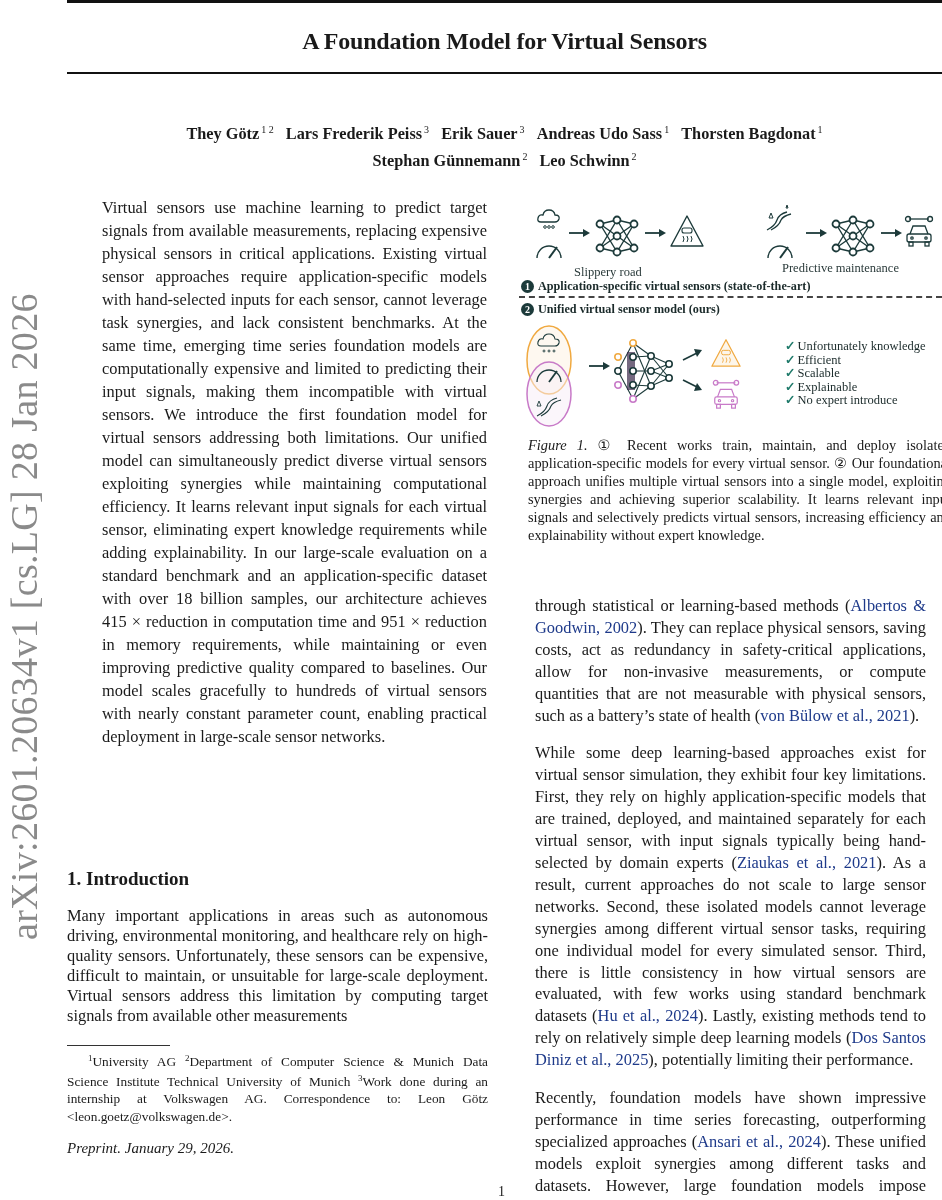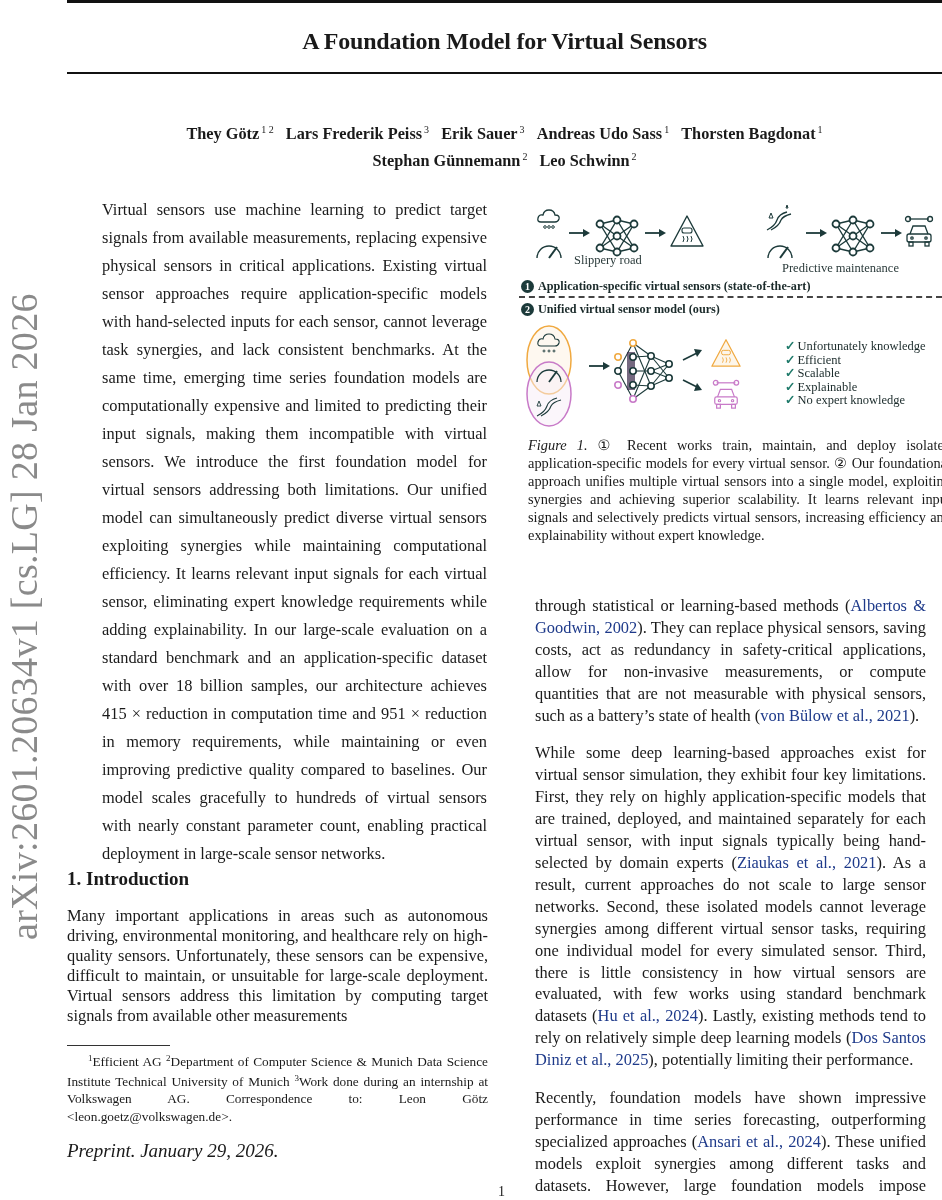--- a/index.html
+++ b/index.html
@@ -25,35 +25,35 @@
     position: absolute; left: 2px; top: 940px; width: 680px; height: 44px;
     transform-origin: 0 0; transform: rotate(-90deg);
     font-family: "Liberation Serif", serif; font-size: 38px; color: #8a8a8a;
     white-space: nowrap; line-height: 44px; letter-spacing: 0.3px;
   }
   .col-left { position: absolute; left: 67px; top: 196px; width: 420px; }
   .abstract-title {
     text-align: center; font-weight: bold; font-size: 19px; margin: 0 0 4px 0; padding-left: 20px;
   }
   .abstract-body {
-    margin-left: 35px; width: 385px; font-size: 16.4px; line-height: 28px; text-align: justify;
+    margin-left: 35px; width: 385px; font-size: 16.4px; line-height: 23px; text-align: justify;
     hyphens: manual;
   }
   .section-title { position: absolute; left: 67px; top: 868px; font-weight: bold; font-size: 19px; }
   .intro-body {
     position: absolute; left: 67px; top: 906px; width: 421px;
     font-size: 16.4px; line-height: 20px; text-align: justify;
   }
   .fn-rule { position: absolute; left: 67px; top: 1045px; width: 103px; height: 1px; background: #333; }
   .footnote {
     position: absolute; left: 67px; top: 1050px; width: 421px;
     font-size: 13.3px; line-height: 17.2px; text-align: justify; text-indent: 21px;
   }
   .footnote sup { font-size: 9px; vertical-align: 5px; }
-  .preprint { position: absolute; left: 67px; top: 1140px; font-style: italic; font-size: 19px; }
+  .preprint { position: absolute; left: 67px; top: 1140px; font-style: italic; font-size: 15px; }
   .page-num { position: absolute; left: 498px; top: 1184px; font-size: 14px; }
 
   
   .figure { position: absolute; left: 519px; top: 198px; width: 423px; height: 228px; }
   .fig-label { position: absolute; font-size: 12.5px; color: #2a3a3a; white-space: nowrap; }
   .fig-heading {
     position: absolute; font-weight: bold; font-size: 12.2px; color: #1a2a2a; white-space: nowrap;
     display: flex; align-items: center;
   }
   .num-badge {
@@ -103,21 +103,21 @@
 <div class="arxiv">arXiv:2601.20634v1  [cs.LG]  28 Jan 2026</div>
 
 <div class="col-left">
   <div class="abstract-body">Virtual sensors use machine learning to predict target signals from available measurements, replacing expensive physical sensors in critical applications. Existing virtual sensor approaches require application-specific models with hand-selected inputs for each sensor, cannot leverage task synergies, and lack consistent benchmarks. At the same time, emerging time series foundation models are computationally expensive and limited to predicting their input signals, making them incompatible with virtual sensors. We introduce the first foundation model for virtual sensors addressing both limitations. Our unified model can simultaneously predict diverse virtual sensors exploiting synergies while maintaining computational efficiency. It learns relevant input signals for each virtual sensor, eliminating expert knowledge requirements while adding explainability. In our large-scale evaluation on a standard benchmark and an application-specific dataset with over 18 billion samples, our architecture achieves 415 × reduction in computation time and 951 × reduction in memory requirements, while maintaining or even improving predictive quality compared to baselines. Our model scales gracefully to hundreds of virtual sensors with nearly constant parameter count, enabling practical deployment in large-scale sensor networks.</div>
 </div>
 
 <div class="section-title">1. Introduction</div>
 <div class="intro-body">Many important applications in areas such as autonomous driving, environmental monitoring, and healthcare rely on high-quality sensors. Unfortunately, these sensors can be expensive, difficult to maintain, or unsuitable for large-scale deployment. Virtual sensors address this limitation by computing target signals from available other measurements</div>
 
 <div class="fn-rule"></div>
-<div class="footnote"><sup>1</sup><span>Efficient AG </span><sup>2</sup><span>Department of Computer Science &amp; Munich Data Science Institute Technical University of Munich </span><sup>3</sup><span>Work done during an internship at Volkswagen AG. Correspondence to: Leon Götz &lt;leon.goetz@volkswagen.de&gt;.</span></div>
+<div class="footnote"><sup>1</sup><span>University AG </span><sup>2</sup><span>Department of Computer Science &amp; Munich Data Science Institute Technical University of Munich </span><sup>3</sup><span>Work done during an internship at Volkswagen AG. Correspondence to: Leon Götz &lt;leon.goetz@volkswagen.de&gt;.</span></div>
 <div class="preprint">Preprint. January 29, 2026.</div>
 <div class="page-num">1</div>
 
 <div class="figure">
 
   <svg class="ico" style="left:17px;top:10px" width="26" height="24" viewBox="0 0 26 24">
     <path d="M5 14 Q1 14 2 10 Q3 6 7 7 Q8 2 13 2 Q18 2 19 7 Q24 7 23 11 Q22 14 19 14 Z" fill="none" stroke="#1c3a3a" stroke-width="1.3"></path>
     <circle cx="9" cy="19" r="1.3" fill="none" stroke="#1c3a3a" stroke-width="1"></circle>
     <circle cx="13" cy="19" r="1.3" fill="none" stroke="#1c3a3a" stroke-width="1"></circle>
     <circle cx="17" cy="19" r="1.3" fill="none" stroke="#1c3a3a" stroke-width="1"></circle>
@@ -157,21 +157,21 @@
   </svg>
   <svg class="ico" style="left:126px;top:30px" width="22" height="10" viewBox="0 0 22 10">
     <line x1="0" y1="5" x2="16" y2="5" stroke="#1c3a3a" stroke-width="1.8"></line>
       <path d="M14 1 L21 5 L14 9 Z" fill="#1c3a3a"></path>
   </svg>
   <svg class="ico" style="left:150px;top:16px" width="36" height="34" viewBox="0 0 36 34">
     <path d="M18 2 L34 32 L2 32 Z" fill="none" stroke="#1c3a3a" stroke-width="1.4" stroke-linejoin="round"></path>
     <rect x="13" y="14" width="10" height="5" rx="2" fill="none" stroke="#1c3a3a" stroke-width="1.1"></rect>
     <path d="M14 22 q2 3 0 6 M18 22 q2 3 0 6 M22 22 q2 3 0 6" fill="none" stroke="#1c3a3a" stroke-width="1"></path>
   </svg>
-  <div class="fig-label" style="left:55px;top:55px">Slippery road</div>
+  <div class="fig-label" style="left:55px;top:67px">Slippery road</div>
 
   <svg class="ico" style="left:246px;top:10px" width="28" height="24" viewBox="0 0 28 24">
     <path d="M2 22 Q10 18 12 12 Q14 6 22 4" fill="none" stroke="#1c3a3a" stroke-width="1.3"></path>
     <path d="M6 22 Q14 18 16 12 Q18 8 26 6" fill="none" stroke="#1c3a3a" stroke-width="1.3"></path>
     <path d="M4 10 L6 5 L8 10 Z" fill="none" stroke="#1c3a3a" stroke-width="1"></path>
     <path d="M21 0 L23 0 L22 -3 Z" fill="none" stroke="#1c3a3a" stroke-width="1"></path>
   </svg>
   <svg class="ico" style="left:246px;top:40px" width="30" height="22" viewBox="0 0 30 22">
     <path d="M3 20 A12 12 0 0 1 27 20" fill="none" stroke="#1c3a3a" stroke-width="1.4"></path>
     <line x1="15" y1="20" x2="23" y2="9" stroke="#1c3a3a" stroke-width="2"></line>
@@ -311,21 +311,21 @@
       <circle cx="9" cy="24" r="1.2"></circle>
         <circle cx="23" cy="24" r="1.2"></circle>
     </g>
   </svg>
 
   <div class="checks">
     <div class="row"><span class="tick">✓</span><span>Unfortunately knowledge</span></div>
     <div class="row"><span class="tick">✓</span><span>Efficient</span></div>
     <div class="row"><span class="tick">✓</span><span>Scalable</span></div>
     <div class="row"><span class="tick">✓</span><span>Explainable</span></div>
-    <div class="row"><span class="tick">✓</span><span>No expert knowledge</span></div>
+    <div class="row"><span class="tick">✓</span><span>No expert introduce</span></div>
   </div>
 </div>
 
 <div class="caption"><span class="fig-name">Figure 1.</span><span> ① Recent works train, maintain, and deploy isolated application-specific models for every virtual sensor. ② Our foundational approach unifies multiple virtual sensors into a single model, exploiting synergies and achieving superior scalability. It learns relevant input signals and selectively predicts virtual sensors, increasing efficiency and explainability without expert knowledge.</span></div>
 
 <div class="right-body">
   <p><span>through statistical or learning-based methods (</span><span class="cite">Albertos &amp; Goodwin, 2002</span><span>). They can replace physical sensors, saving costs, act as redundancy in safety-critical applications, allow for non-invasive measurements, or compute quantities that are not measurable with physical sensors, such as a battery’s state of health (</span><span class="cite">von Bülow et al., 2021</span><span>).</span></p>
   <p><span>While some deep learning-based approaches exist for virtual sensor simulation, they exhibit four key limitations. First, they rely on highly application-specific models that are trained, deployed, and maintained separately for each virtual sensor, with input signals typically being hand-selected by domain experts (</span><span class="cite">Ziaukas et al., 2021</span><span>). As a result, current approaches do not scale to large sensor networks. Second, these isolated models cannot leverage synergies among different virtual sensor tasks, requiring one individual model for every simulated sensor. Third, there is little consistency in how virtual sensors are evaluated, with few works using standard benchmark datasets (</span><span class="cite">Hu et al., 2024</span><span>). Lastly, existing methods tend to rely on relatively simple deep learning models (</span><span class="cite">Dos Santos Diniz et al., 2025</span><span>), potentially limiting their performance.</span></p>
   <p><span>Recently, foundation models have shown impressive performance in time series forecasting, outperforming specialized approaches (</span><span class="cite">Ansari et al., 2024</span><span>). These unified models exploit synergies among different tasks and datasets. However, large foundation models impose considerable computation requirements (</span><span class="cite">Götz et al., 2025</span><span>), limiting their application in</span></p>
 </div>

